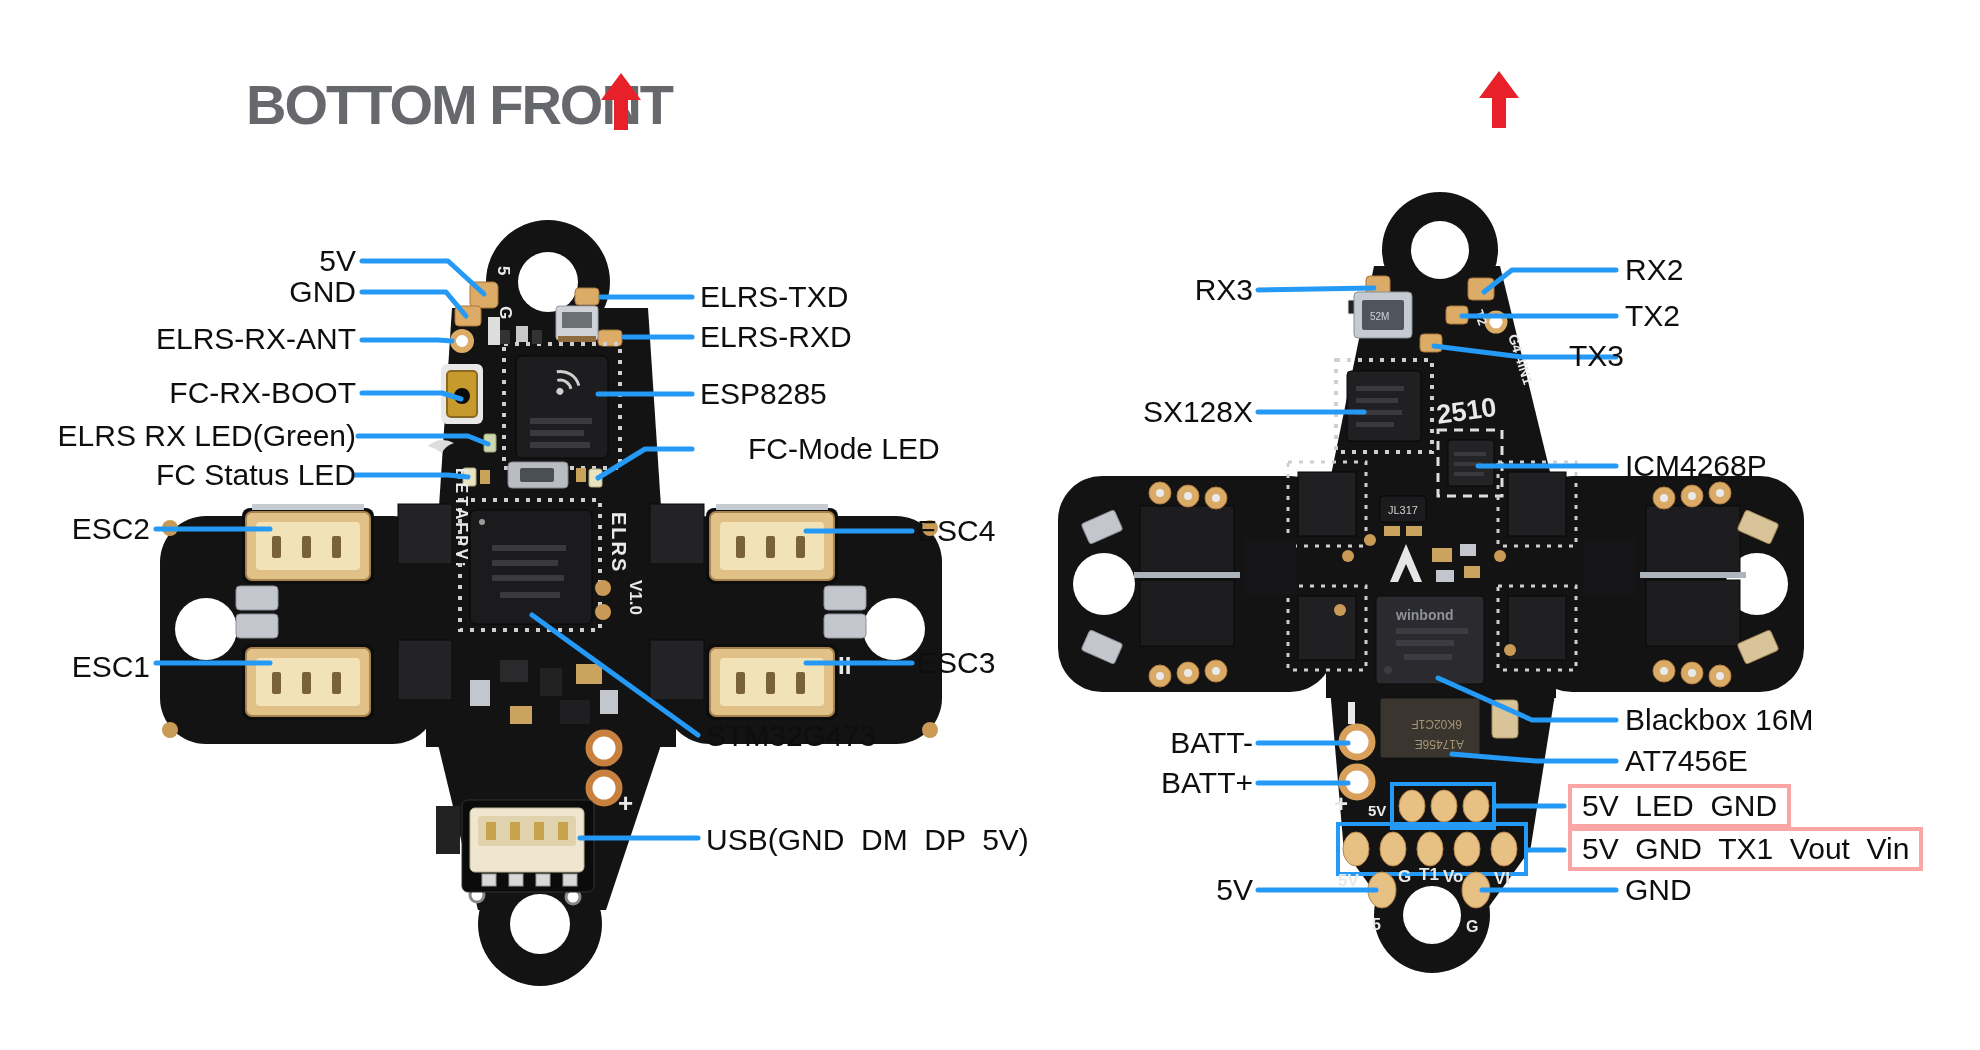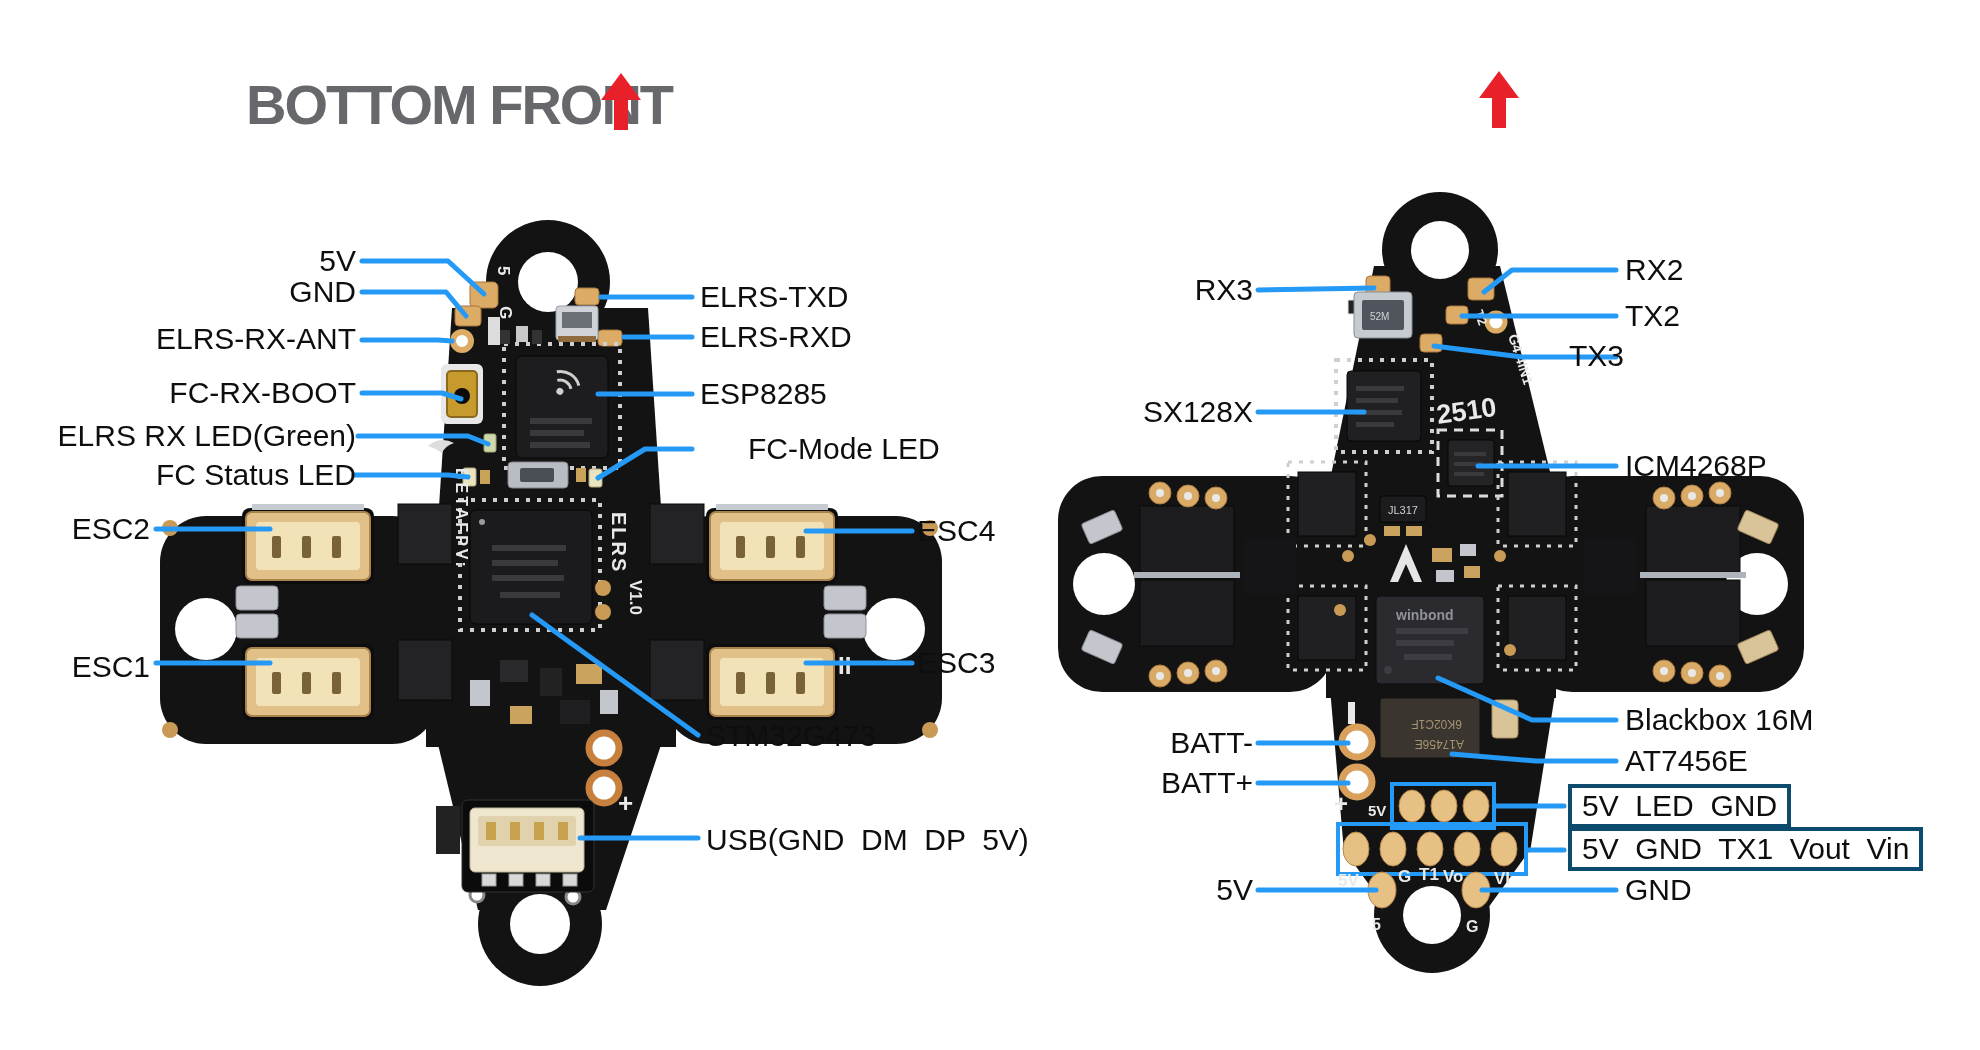--- a/index.html
+++ b/index.html
@@ -3,21 +3,21 @@
 <meta charset="utf-8">
 <style>
   html,body{margin:0;padding:0;background:#ffffff;}
   .canvas{position:relative;width:1980px;height:1050px;background:#ffffff;overflow:hidden;
           font-family:"Liberation Sans",sans-serif;}
   .title{position:absolute;font-weight:bold;font-size:56px;letter-spacing:-2px;color:#66686c;white-space:pre;}
   .arrow{position:absolute;}
   .lbl{position:absolute;font-size:30px;color:#0e0e0e;white-space:pre;transform:translateY(-50%);line-height:1;}
   .lbl.r{text-align:right;}
   .boxlbl{position:absolute;font-size:30px;color:#0e0e0e;white-space:pre;line-height:34px;
-          border:4px solid #0c4a6e;padding:1px 10px;background:#ffffff;}
+          border:4px solid #fca5a5;padding:1px 10px;background:#ffffff;}
   svg{position:absolute;left:0;top:0;}
   .leader{stroke:#2499f5;stroke-width:5;fill:none;stroke-linecap:round;stroke-linejoin:round;}
   .silk{fill:#e9e9e9;font-family:"Liberation Sans",sans-serif;font-weight:bold;}
   .faint{fill:#3a3a3e;}
 </style>
 </head>
 <body>
 
 <div class="canvas">
 

